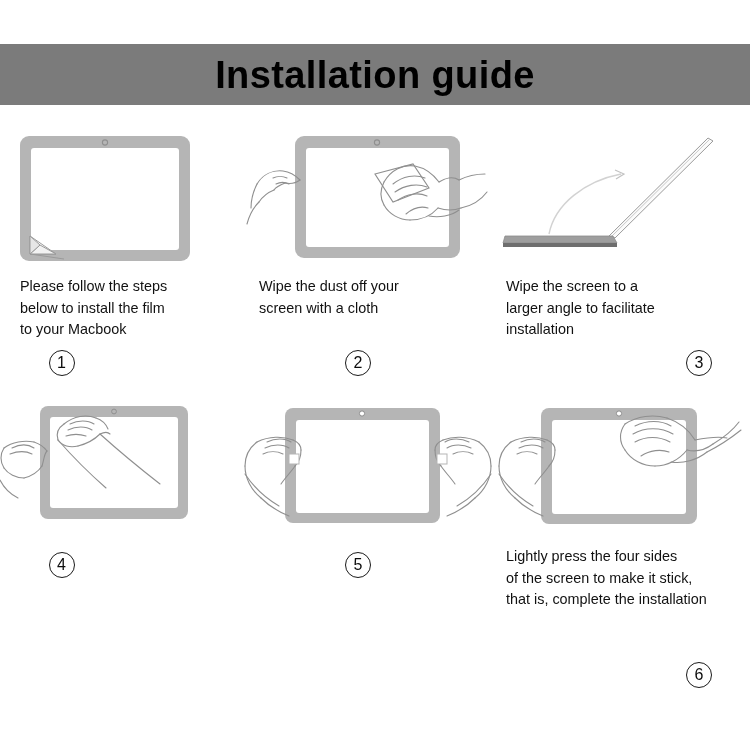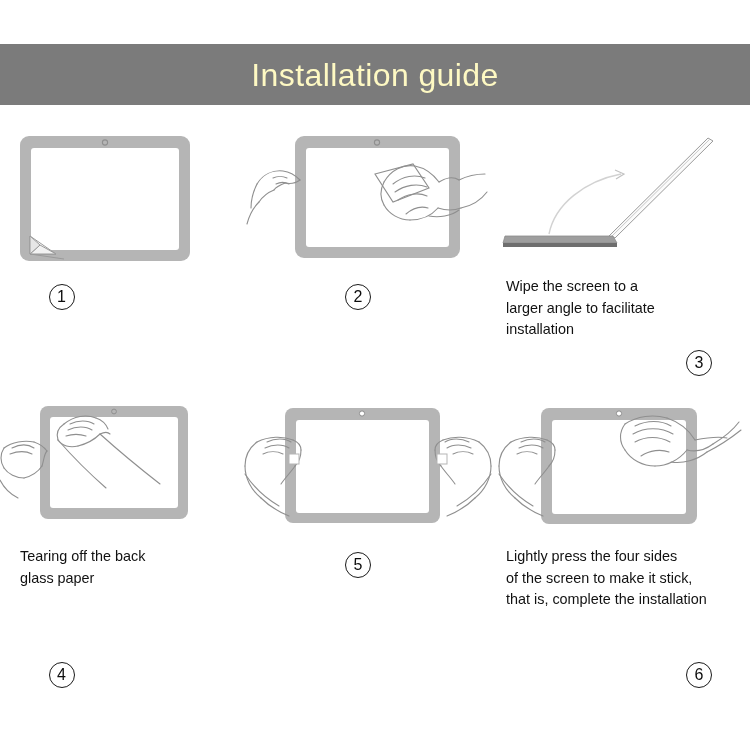--- a/index.html
+++ b/index.html
@@ -21,23 +21,23 @@
     left: 0;
     top: 44px;
     width: 750px;
     height: 61px;
     background: #7b7b7b;
     display: flex;
     align-items: center;
     justify-content: center;
   }
   #header-title {
-    color: #fef9c3;
-    font-size: 32px;
-    font-weight: 400;
+    color: #000000;
+    font-size: 38px;
+    font-weight: 700;
     letter-spacing: 0.4px;
     line-height: 1;
   }
 
   
   #steps-grid {
     position: absolute;
     left: 0;
     top: 126px;
     width: 750px;
@@ -128,20 +128,23 @@
         <circle cx="105" cy="16.5" r="2.6" fill="none" stroke="#8f8f8f" stroke-width="1.1"></circle>
 
         <g>
           <path d="M30 110 L30 128 L56 128 Z" fill="#ffffff" stroke="#9a9a9a" stroke-width="1"></path>
           <path d="M30 128 L56 128 L40 119 Z" fill="#f2f2f2" stroke="#9a9a9a" stroke-width="1"></path>
           <path d="M30 110 L40 119 L30 128 Z" fill="#e6e6e6" stroke="#9a9a9a" stroke-width="1"></path>
           <path d="M30 128 L64 133" stroke="#9a9a9a" stroke-width="1" fill="none"></path>
         </g>
       </svg>
     </div>
+    <div class="step-caption">Please follow the steps
+below to install the film
+to your Macbook</div>
     <div class="badge-row">
       <div class="step-badge">1</div>
     </div>
   </div>
 
   <div class="step-cell row1 c2">
     <div class="art-area">
       <svg width="250" height="150" viewBox="0 0 250 150">
         <rect x="52" y="10" width="165" height="122" rx="9" ry="9" fill="#b5b5b5"></rect>
         <rect x="63" y="22" width="143" height="99" rx="3" ry="3" fill="#ffffff"></rect>
@@ -172,20 +175,22 @@
           <path d="M218 82 C228 80 238 74 244 66"></path>
           <path d="M216 54 C224 50 234 48 242 48"></path>
           <path d="M150 58 C160 50 172 48 182 52"></path>
           <path d="M152 66 C162 59 174 57 184 61"></path>
           <path d="M155 74 C164 68 175 66 184 70"></path>
           <path d="M163 88 C170 82 178 80 185 82"></path>
           <path d="M186 90 C196 92 208 90 216 84"></path>
         </g>
       </svg>
     </div>
+    <div class="step-caption">Wipe the dust off your
+screen with a cloth</div>
     <div class="badge-row">
       <div class="step-badge">2</div>
     </div>
   </div>
 
   <div class="step-cell row1 c3">
     <div class="art-area">
       <svg width="257" height="150" viewBox="0 0 257 150">
 
         <g>
@@ -239,22 +244,20 @@
           <path d="M4 54 C0 60 0 68 4 74"></path>
           <path d="M4 74 C8 80 16 84 24 84"></path>
           <path d="M24 84 C32 82 38 78 42 72"></path>
           <path d="M42 72 C44 66 44 60 47 57"></path>
           <path d="M12 54 C20 50 28 50 34 54"></path>
           <path d="M10 60 C18 57 26 57 32 60"></path>
           <path d="M0 86 C4 94 10 100 18 104"></path>
         </g>
       </svg>
     </div>
-    <div class="step-caption">Tearing off the back
-glass paper</div>
     <div class="badge-row">
       <div class="step-badge">4</div>
     </div>
   </div>
 
   <div class="step-cell row2 c2">
     <div class="art-area">
       <svg width="250" height="152" viewBox="0 0 250 152">
         <rect x="42" y="14" width="155" height="115" rx="8" ry="8" fill="#b5b5b5"></rect>
         <rect x="53" y="26" width="133" height="93" rx="3" ry="3" fill="#ffffff"></rect>

